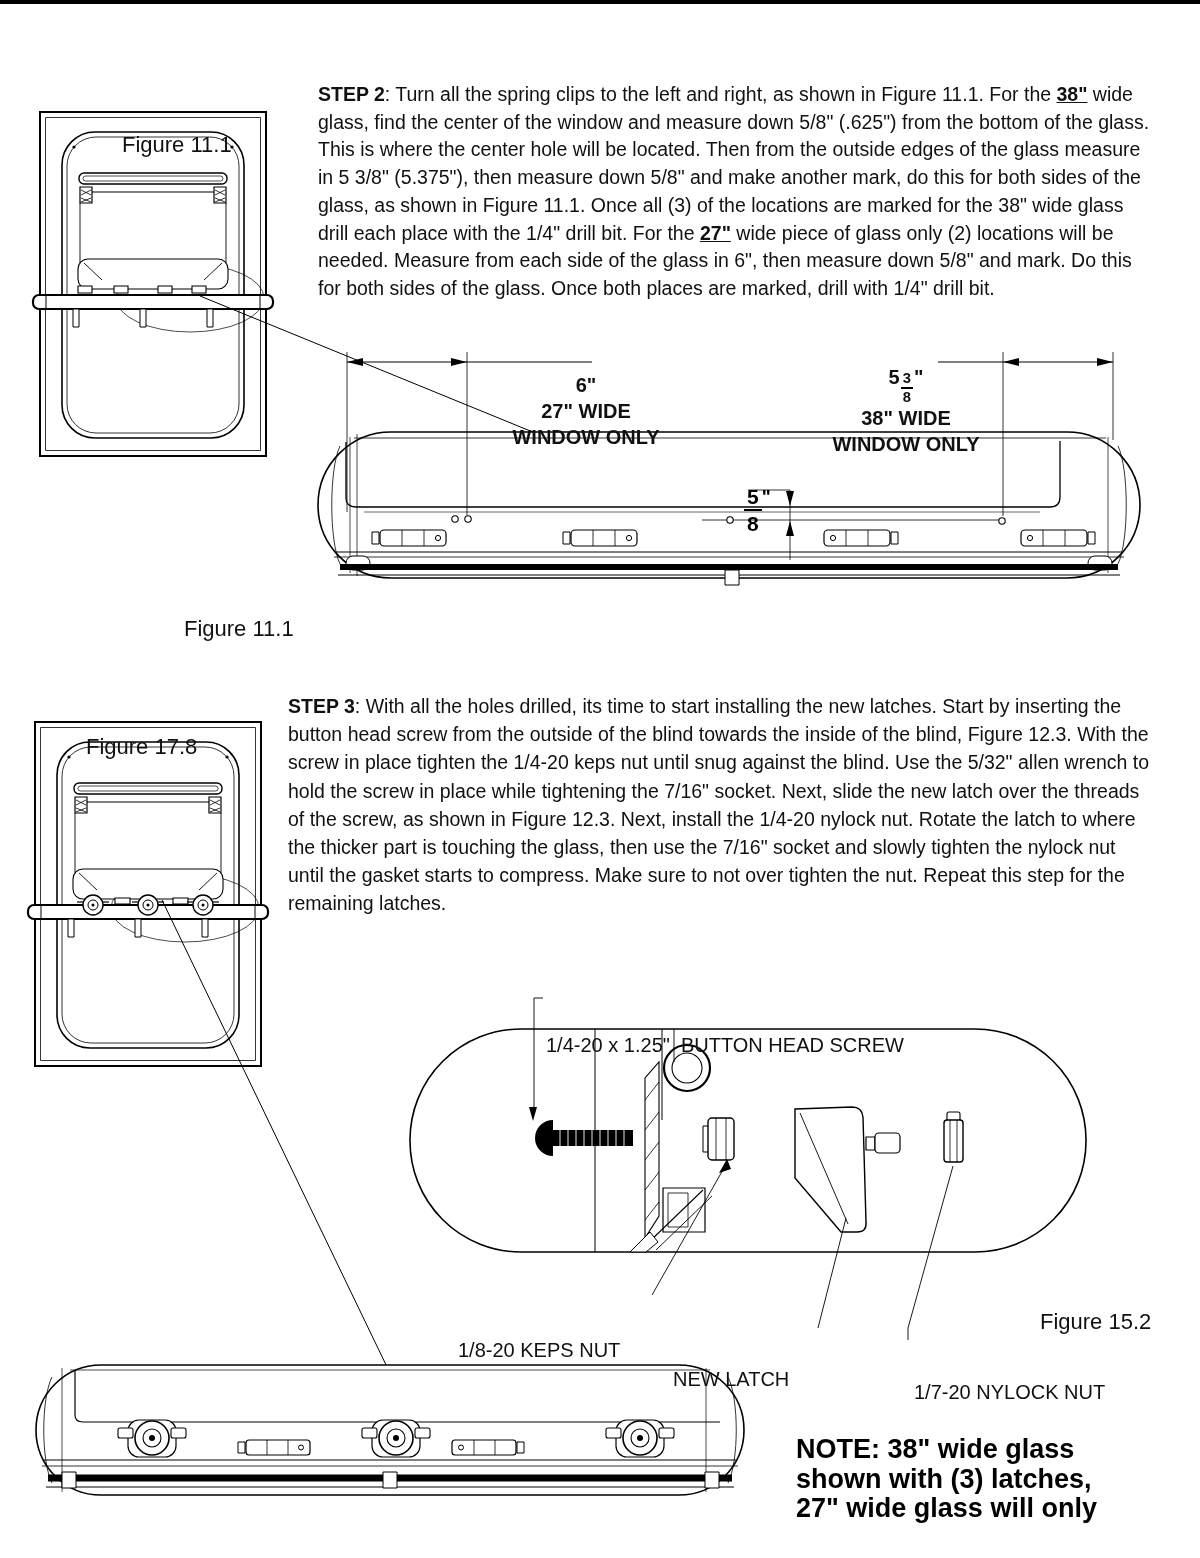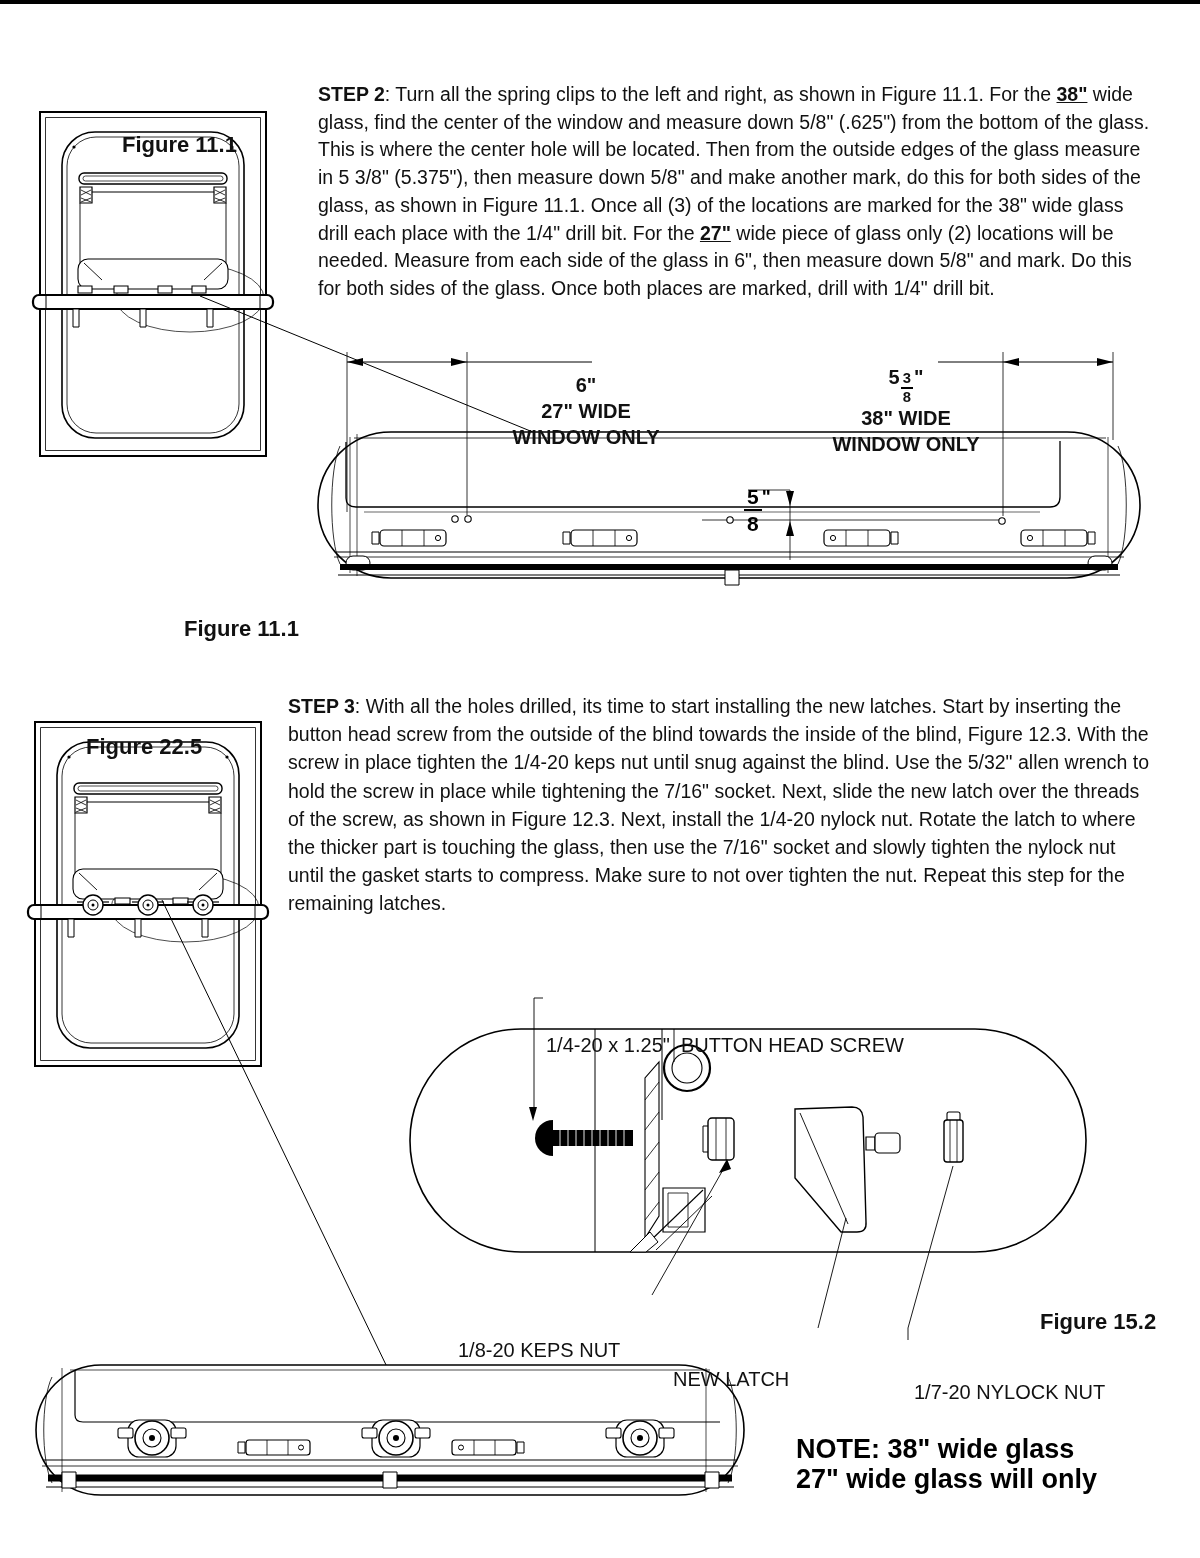--- a/index.html
+++ b/index.html
@@ -6,21 +6,21 @@
   body{
     width:1200px;height:1558px;background:#ffffff;position:relative;
     font-family:"Liberation Sans", sans-serif;color:#000;overflow:hidden;
   }
   svg.art{position:absolute;left:0;top:0;}
   svg.art *{vector-effect:non-scaling-stroke;}
   .t{position:absolute;margin-top:48px;}
   .body-text{font-size:19.5px;line-height:27.7px;color:#111;text-align:left;}
   .b{font-weight:bold;}
   .u{text-decoration:underline;}
-  .fig-label{font-weight:bold;font-size:22px;color:#111;white-space:nowrap;}
+  .fig-label{font-weight:normal;font-size:22px;color:#111;white-space:nowrap;}
   .dim{font-weight:bold;font-size:20px;line-height:26px;text-align:center;color:#111;white-space:nowrap;}
   .callout{font-size:20px;color:#111;white-space:pre;}
   .note-text{font-weight:bold;font-size:27px;line-height:29.5px;color:#000;white-space:nowrap;}
   .page-num{font-weight:bold;font-size:23px;color:#000;}
   .frac{display:inline-flex;flex-direction:column;align-items:center;line-height:1;font-size:0.74em;vertical-align:0.05em;margin:0 1px;}
   .frac .fn{border-bottom:2px solid #000;padding:0 2px 1px 2px;}
   .frac .fd{padding-top:1px;}
   .bigfrac{display:inline-flex;flex-direction:column;align-items:center;line-height:1.02;font-weight:bold;font-size:21px;}
   .bigfrac .fn{border-bottom:2px solid #000;padding:0 3px 2px 3px;}
   .bigfrac .fd{padding-top:2px;}
@@ -315,32 +315,33 @@
       <span class="fn">5</span>
       <span class="fd">8</span>
     </span>
   <span style="font-weight:bold;font-size:19px;">"</span>
 </div>
 
 <div class="t fig-label" style="left:184px;top:568px;">Figure 11.1</div>
 
 <div class="t body-text" style="left:288px;top:644px;width:862px;line-height:28.2px;"><span class="b">STEP 3</span><span>: With all the holes drilled, its time to start installing the new latches. Start by inserting the button head screw from the outside of the blind towards the inside of the blind, Figure 12.3. With the screw in place tighten the 1/4-20 keps nut until snug against the blind. Use the 5/32" allen wrench to hold the screw in place while tightening the 7/16" socket. Next, slide the new latch over the threads of the screw, as shown in Figure 12.3. Next, install the 1/4-20 nylock nut. Rotate the latch to where the thicker part is touching the glass, then use the 7/16" socket and slowly tighten the nylock nut until the gasket starts to compress. Make sure to not over tighten the nut. Repeat this step for the remaining latches.</span></div>
 
-<div class="t fig-label" style="left:86px;top:686px;">Figure 22.5</div>
+<div class="t fig-label" style="left:86px;top:686px;">Figure 17.8</div>
 
 <div class="t callout" style="left:546px;top:986px;">1/4-20 x 1.25"  BUTTON HEAD SCREW</div>
 
 <div class="t callout" style="left:458px;top:1291px;">1/8-20 KEPS NUT</div>
 
 <div class="t callout" style="left:673px;top:1320px;">NEW LATCH</div>
 
 <div class="t callout" style="left:914px;top:1333px;">1/7-20 NYLOCK NUT</div>
 
 <div class="t fig-label" style="left:1040px;top:1261px;">Figure 15.2</div>
 
 <div class="t note-text" style="left:796px;top:1387px;">
   <div>NOTE: 38" wide glass</div>
+  <div>shown with (3) latches,</div>
   <div>27" wide glass will only</div>
 </div>
 
 <div class="t fig-label" style="left:230px;top:1507px;">Figure 17.3</div>
 
 <div class="t page-num" style="left:582px;top:1515px;">-2-</div>
 
 </body></html>

